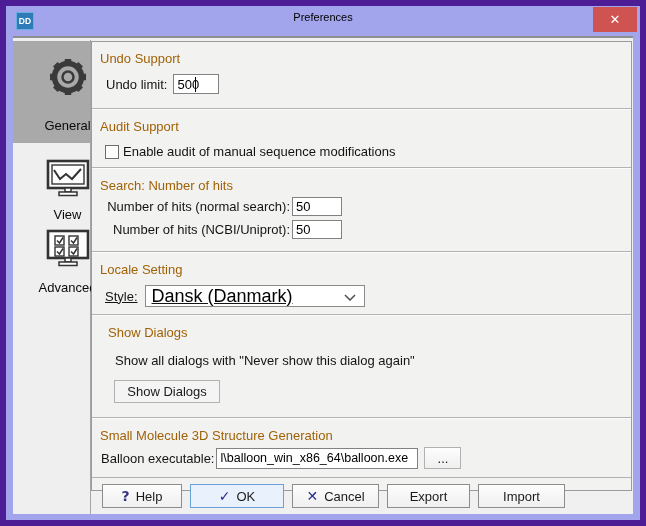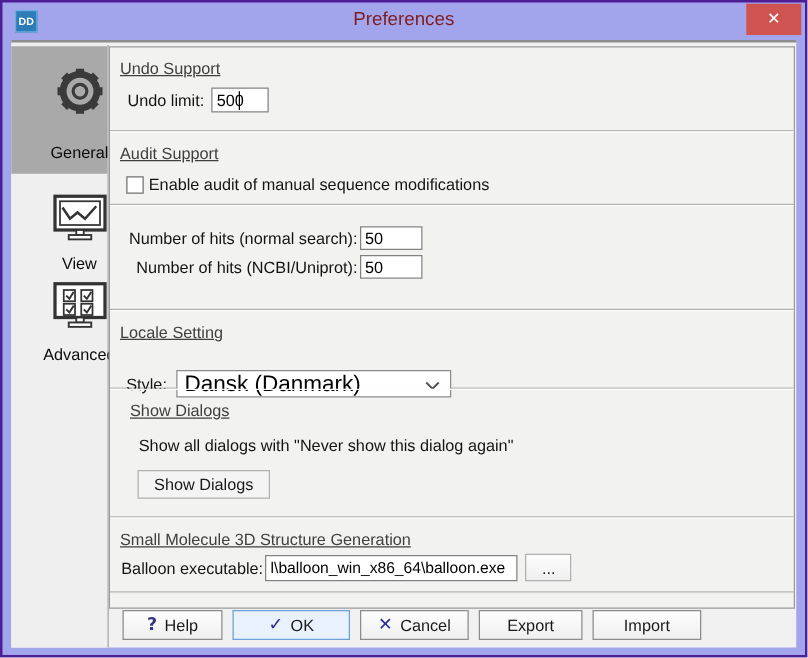--- a/index.html
+++ b/index.html
@@ -1,32 +1,32 @@
 <!DOCTYPE html>
 <html><head>
 <meta charset="utf-8">
 <style>
   html,body{margin:0;padding:0;background:#d8d8d8;}
   *{box-sizing:border-box;}
   .window{
     position:relative;width:646px;height:526px;overflow:hidden;
-    background:#a2a4ec;border:2px solid #4c1d95;
+    background:#a2a4ec;border:6px solid #4c1d95;
     font-family:"Liberation Sans",sans-serif;
   }
   
   .titlebar{position:absolute;left:0;top:0;right:0;height:30px;}
   .app-icon{
     position:absolute;left:10px;top:6px;width:18px;height:18px;
     background:#2d7bb7;border:1px solid #69aede;color:#fff;
     font-size:8.5px;font-weight:bold;display:flex;align-items:center;justify-content:center;
     letter-spacing:0;
   }
   .win-title{
     position:absolute;left:0;right:0;top:5px;text-align:center;
-    font-size:15px;color:#7f1d1d;
+    font-size:11px;color:#000000;
   }
   .close-btn{
     position:absolute;right:3px;top:1px;width:44px;height:25px;
     background:#cf5350;color:#fff;display:flex;align-items:center;justify-content:center;
     font-family:"DejaVu Sans",sans-serif;font-size:13px;font-weight:bold;cursor:pointer;
   }
   
   .client{
     position:absolute;left:7px;right:7px;top:30px;bottom:6px;
     background:#f0f0f0;border-top:2px solid #8d8d8d;
@@ -50,38 +50,38 @@
     background:#f2f2f1;border:1px solid #9b9b9b;
   }
   .section{border-bottom:1px solid #b3b3b3;padding:9px 10px 0 8px;position:relative;}
   .section + .section{border-top:1px solid #fcfcfc;}
   .s-undo{height:67px;}
   .s-audit{height:59px;}
   .s-search{height:84px;}
   .s-locale{height:63px;}
   .s-dialogs{height:103px;padding-left:16px;}
   .s-molecule{height:60px;}
-  .heading{font-size:13px;color:#404040;text-decoration:underline;}
+  .heading{font-size:13px;color:#a16207;}
   .row{display:flex;align-items:center;font-size:13px;color:#141414;}
   .txtin{
     font-family:"Liberation Sans",sans-serif;font-size:13px;color:#000;
     background:#fff;border:1px solid #828282;height:20px;padding:1px 3px;outline:none;
   }
   .undo-row{margin-top:8px;margin-left:6px;}
   .undo-row .txtin{width:46px;margin-left:6px;}
   .inwrap{position:relative;display:inline-block;}
   .caret{position:absolute;left:28px;top:3px;width:1px;height:15px;background:#000;}
   .audit-row{margin-top:10px;margin-left:5px;}
   .cb{width:14px;height:14px;background:#fff;border:1px solid #6e6e6e;display:inline-block;}
   .audit-row .cb-lbl{margin-left:4px;text-align:right;}
   .search-row{margin-top:4px;}
   .search-row .rlabel{width:190px;text-align:right;}
   .search-row .txtin{width:50px;height:19px;margin-left:2px;}
   .search-row:first-of-type{margin-top:7px;}
-  .locale-row{margin-top:23px;margin-left:5px;}
+  .locale-row{margin-top:8px;margin-left:5px;text-decoration:underline;}
   .combo{
     width:220px;height:22px;background:#fff;border:1px solid #8a8a8a;margin-left:7px;
     display:flex;align-items:center;position:relative;cursor:pointer;
   }
   .combo .combo-text{margin-left:6px;font-size:18px;color:#000;}
   .combo svg{position:absolute;right:8px;top:8px;}
   .dlg-text{margin-top:13px;margin-left:7px;font-size:13px;color:#141414;}
   .btn{
     font-family:"Liberation Sans",sans-serif;font-size:13px;color:#1a1a1a;
     background:linear-gradient(#fdfdfd,#efefef);border:1px solid #8c8c8c;
@@ -187,20 +187,21 @@
 
       <div class="section s-audit">
         <div class="heading">Audit Support</div>
         <div class="row audit-row">
           <span class="cb"></span>
           <span class="cb-lbl">Enable audit of manual sequence modifications</span>
         </div>
       </div>
 
       <div class="section s-search">
+        <div class="heading">Search: Number of hits</div>
         <div class="row search-row">
           <span class="rlabel">Number of hits (normal search):</span>
           <input class="txtin" type="text" value="50" style="">
         </div>
         <div class="row search-row">
           <span class="rlabel">Number of hits (NCBI/Uniprot):</span>
           <input class="txtin" type="text" value="50" style="">
         </div>
       </div>
 

